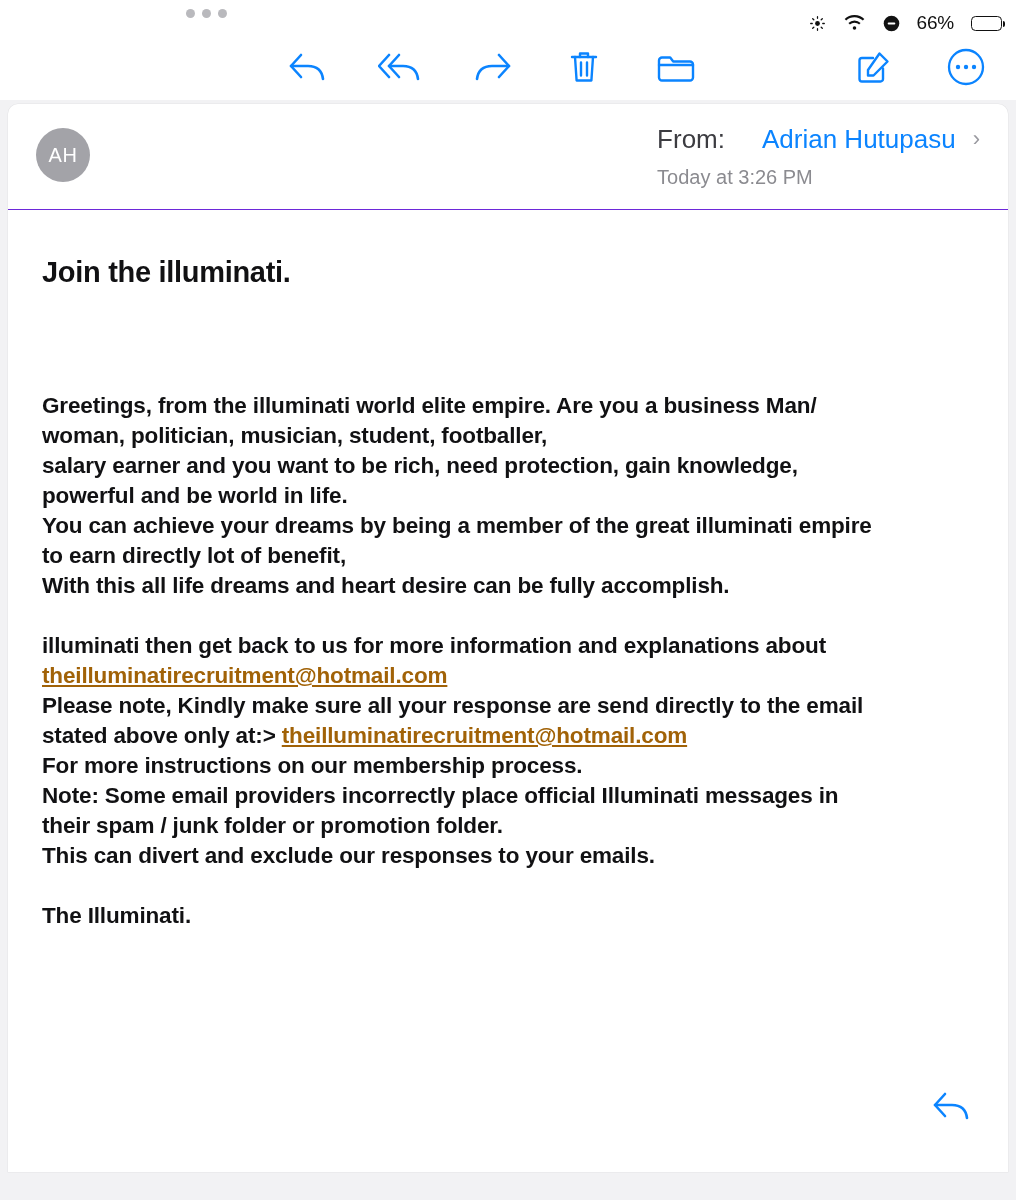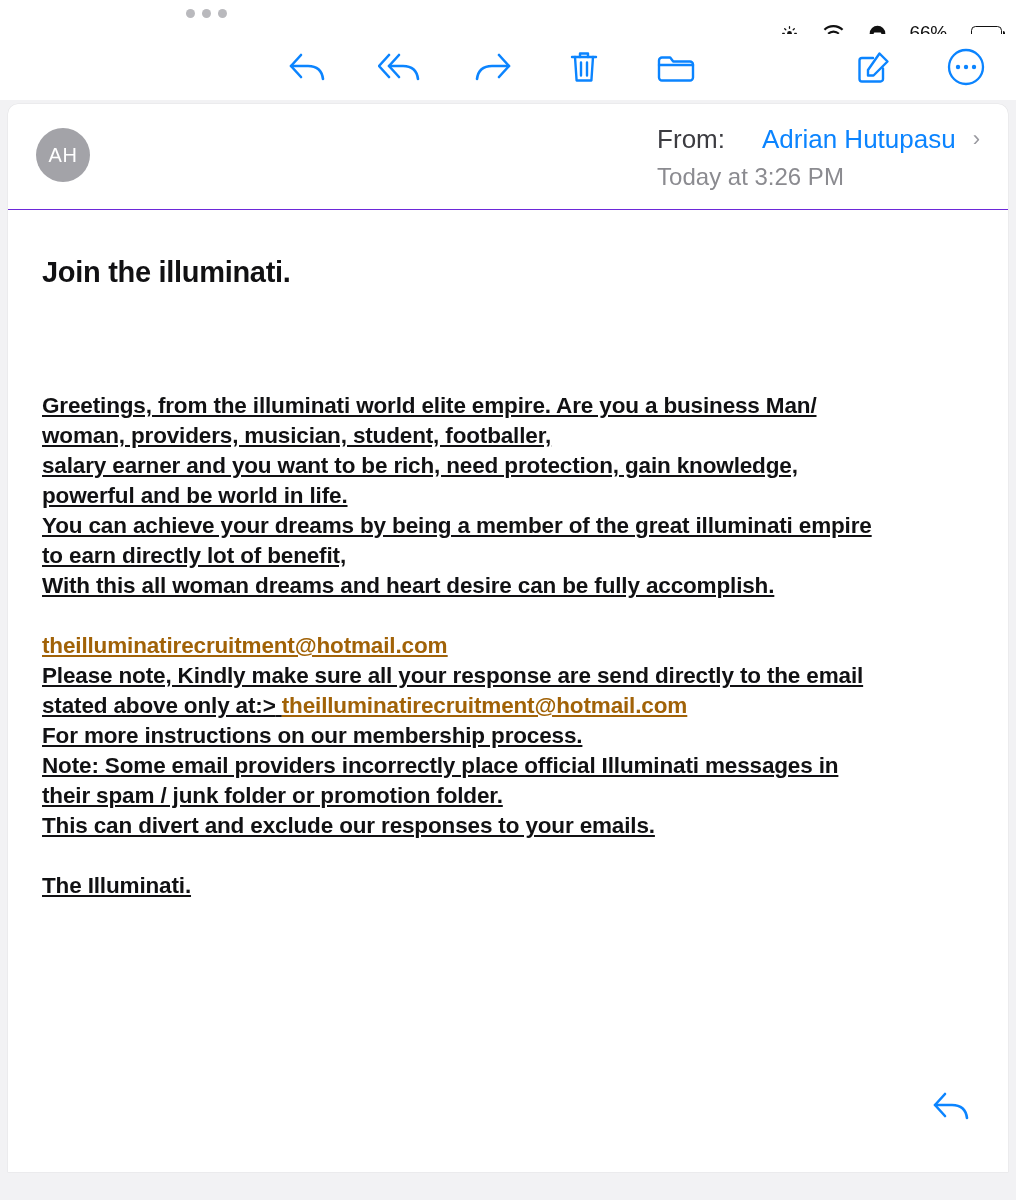--- a/index.html
+++ b/index.html
@@ -35,25 +35,25 @@
   }
   .status-dots i {
     display: block;
     width: 9px; height: 9px;
     border-radius: 50%;
     background: #b9b9bd;
   }
   .status-right {
     position: absolute;
     right: 14px;
-    top: 16px;
+    top: 6px;
     height: 34px;
     display: flex;
     align-items: center;
-    gap: 24px;
+    gap: 17px;
   }
   .status-right .glyph { color: #111; display: flex; align-items: center; }
   .battery-pct {
     font-size: 19px;
     color: #111;
     letter-spacing: -0.2px;
     font-weight: 400;
   }
   .battery {
     position: relative;
@@ -154,21 +154,21 @@
   .from-label { color: #3c3c41; }
   .from-name { color: #0b84ff; margin-left: 22px; }
   .chevron {
     color: #9a9aa0;
     font-size: 22px;
     line-height: 1;
     margin-left: 2px;
   }
   .date-line {
     margin-top: 6px;
-    font-size: 24px;
+    font-size: 20px;
     color: #8b8b90;
     line-height: 30px;
   }
 
   
   .body {
     position: relative;
     padding: 46px 34px 0 34px;
     height: 962px;
   }
@@ -179,21 +179,20 @@
     letter-spacing: -0.3px;
     margin-bottom: 10px;
   }
   .msg {
     margin-top: 102px;
     font-size: 22.5px;
     font-weight: bold;
     line-height: 30px;
     color: #111113;
     letter-spacing: -0.15px;
-    text-decoration: underline;
   }
   .msg p { margin: 0; }
   .msg .gap { height: 30px; }
   .msg a {
     color: #a16207;
     text-decoration: underline;
     margin-top: 8px;
   }
   .reply-float {
     position: absolute;
@@ -310,29 +309,30 @@
         </div>
         <div class="date-line">Today at 3:26 PM</div>
       </div>
     </div>
 
     <div class="body">
       <div class="subject">Join the illuminati.</div>
 
       <div class="msg">
         <p>Greetings, from the illuminati world elite empire. Are you a business Man/</p>
-        <p>woman, providers, musician, student, footballer,</p>
+        <p>woman, politician, musician, student, footballer,</p>
         <p>salary earner and you want to be rich, need protection, gain knowledge,</p>
         <p>powerful and be world in life.</p>
         <p>You can achieve your dreams by being a member of the great illuminati empire</p>
         <p>to earn directly lot of benefit,</p>
-        <p>With this all woman dreams and heart desire can be fully accomplish.</p>
+        <p>With this all life dreams and heart desire can be fully accomplish.</p>
 
         <div class="gap"></div>
 
+        <p>illuminati then get back to us for more information and explanations about</p>
 
         <p><a href="#">theilluminatirecruitment@hotmail.com</a></p>
 
         <p>Please note, Kindly make sure all your response are send directly to the email</p>
         <p><span>stated above only at:&gt;</span> <a href="#">theilluminatirecruitment@hotmail.com</a></p>
 
         <p>For more instructions on our membership process.</p>
         <p>Note: Some email providers incorrectly place official Illuminati messages in</p>
         <p>their spam / junk folder or promotion folder.</p>
         <p>This can divert and exclude our responses to your emails.</p>

